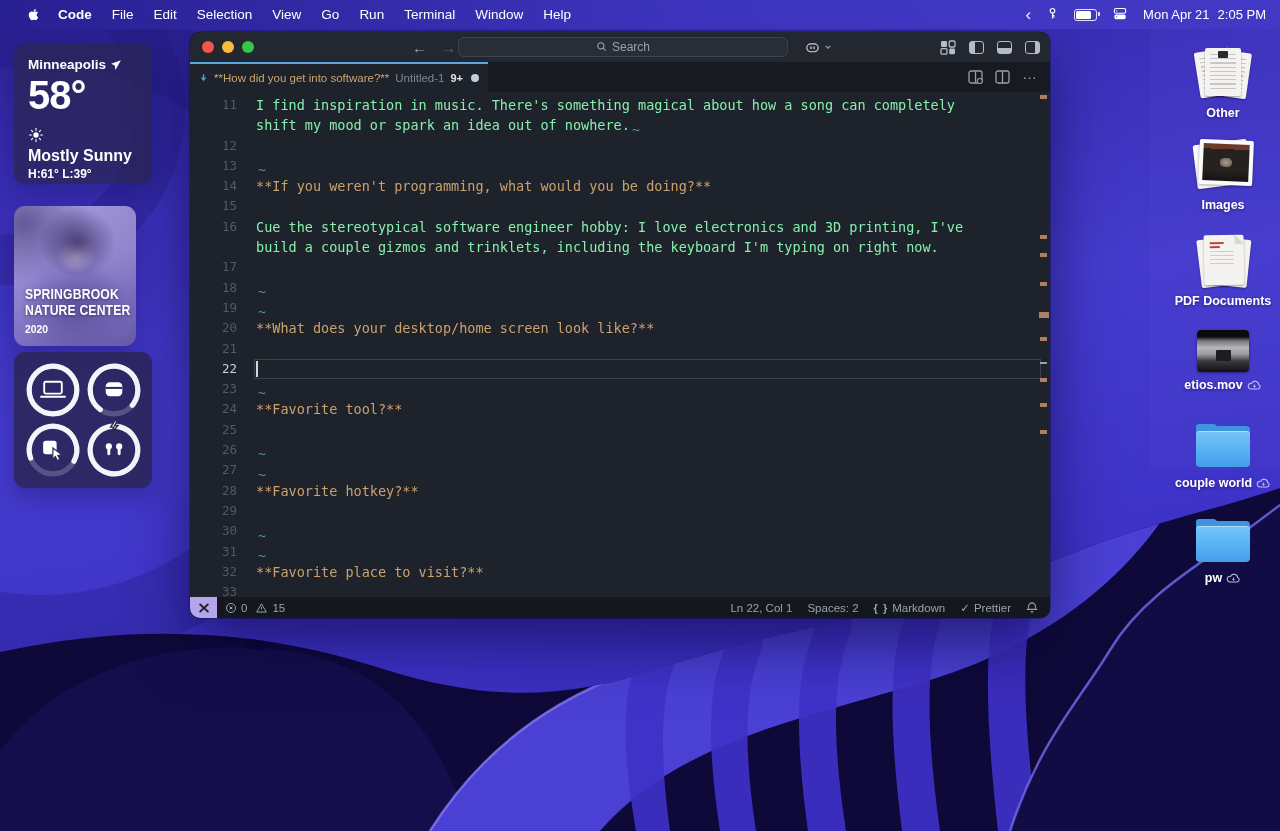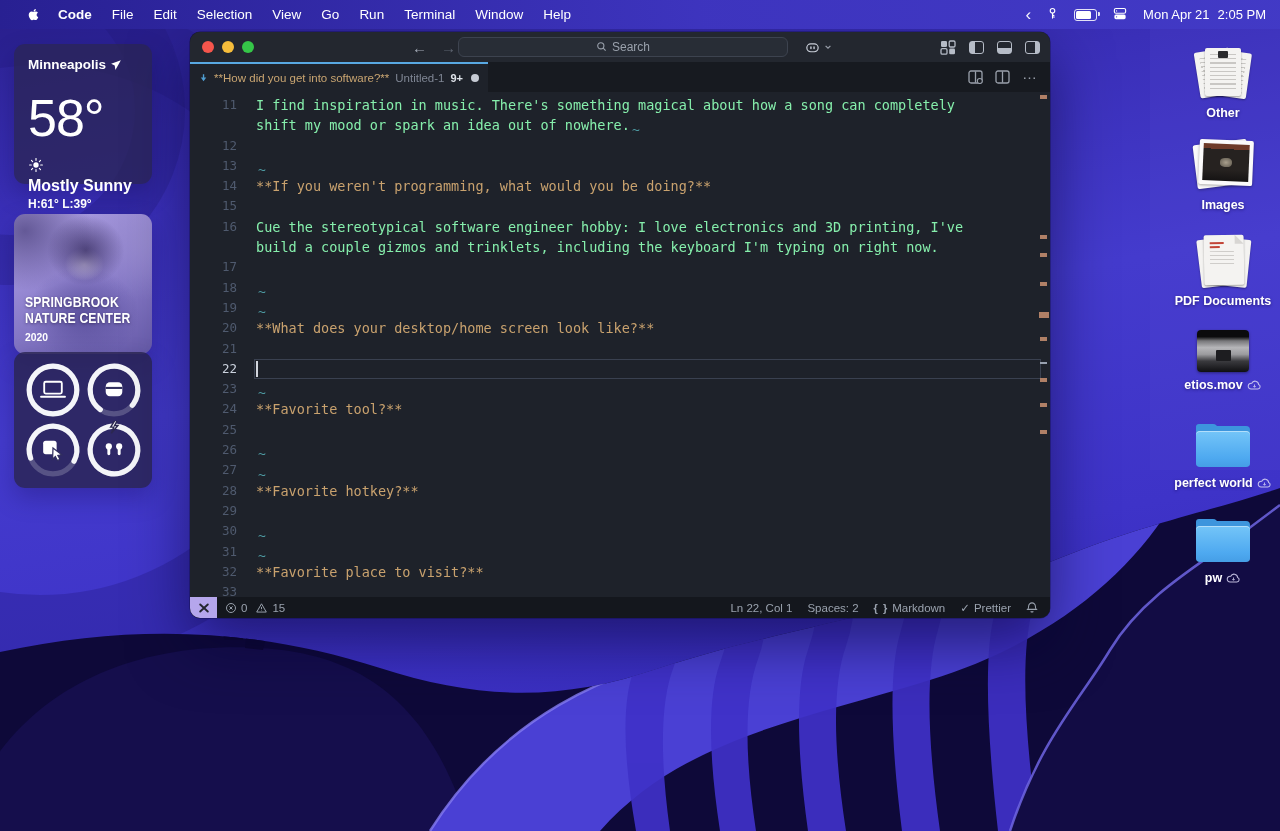--- a/index.html
+++ b/index.html
@@ -18,26 +18,26 @@
   .mb-chevron{font-size:17px;line-height:1;opacity:.95;}
   .batt{width:21px;height:10px;border:1px solid rgba(255,255,255,.85);border-radius:3px;position:relative;}
   .batt::before{content:'';position:absolute;left:1px;top:1px;bottom:1px;width:15px;background:#fff;border-radius:1.5px;}
   .batt::after{content:'';position:absolute;right:-3.5px;top:2.5px;width:2px;height:4px;background:rgba(255,255,255,.85);border-radius:0 1px 1px 0;}
   .mb-clock{display:flex;gap:8px;}
 
   
   .widget{position:absolute;border-radius:11px;z-index:10;box-shadow:0 10px 25px rgba(10,5,60,.25);}
   .w-weather{left:14px;top:44px;width:138px;height:140px;background:rgba(42,37,86,.78);color:#fff;padding:13px 14px;box-sizing:border-box;}
   .w-city{font-size:13.5px;font-weight:bold;display:flex;align-items:center;gap:4px;}
-  .w-temp{font-size:52px;font-weight:400;letter-spacing:-1px;margin-top:16px;}
+  .w-temp{font-size:40px;font-weight:700;letter-spacing:-1px;margin-top:1px;}
   .w-cond-ico{margin-top:9px;height:16px;}
   .w-cond{font-size:16px;font-weight:bold;margin-top:4px;}
   .w-hl{font-size:12px;font-weight:bold;margin-top:2px;}
 
-  .w-photo{left:14px;top:214px;width:138px;height:140px;overflow:hidden;color:#fff;
+  .w-photo{left:14px;top:206px;width:122px;height:140px;overflow:hidden;color:#fff;
     background:
       radial-gradient(55px 50px at 52% 26%,rgba(52,42,92,.75),rgba(52,42,92,0) 70%),
       radial-gradient(26px 22px at 51% 36%,rgba(222,212,245,.9),rgba(222,212,245,0) 75%),
       radial-gradient(70px 60px at 50% 72%,rgba(84,74,150,.8),rgba(84,74,150,0) 80%),
       radial-gradient(90px 80px at 8% 12%,rgba(70,60,120,.7),rgba(70,60,120,0) 75%),
       radial-gradient(90px 80px at 95% 18%,rgba(150,138,205,.8),rgba(150,138,205,0) 75%),
       linear-gradient(155deg,#b1a4e4 0%,#9a8cd6 35%,#8376c4 62%,#685cab 100%);}
   .w-photo-text{position:absolute;left:11px;bottom:10px;line-height:1.12;}
   .w-photo-title{font-size:14.5px;font-weight:bold;letter-spacing:.2px;transform:scaleX(.84);transform-origin:left;white-space:nowrap;text-shadow:0 1px 3px rgba(30,20,60,.5);}
   .w-photo-year{font-size:11.5px;font-weight:bold;margin-top:5px;transform:scaleX(.9);transform-origin:left;}
@@ -484,21 +484,21 @@
   </div>
 </div>
 
 <div class="dicon" style="top:424px">
   <div class="folder">
       <div class="f-tab"></div>
       <div class="f-back"></div>
       <div class="f-front"></div>
     </div>
   <div class="dlabel">
-    <span>perfect world</span>
+    <span>couple world</span>
     <svg width="15" height="12" viewBox="0 0 20 15" fill="none" stroke="#dcd9f6" stroke-width="1.4" opacity=".85">
         <path d="M5.5 12.8 a3.8 3.8 0 1 1 .8-7.5 a4.8 4.8 0 0 1 9.2 1.5 a3.1 3.1 0 0 1 -.9 6 H6 Z"></path>
         <path d="M10 6.8 v3.6 M8.4 8.9 l1.6 1.7 1.6-1.7" stroke-width="1.2"></path>
       </svg>
   </div>
 </div>
 
 <div class="dicon" style="top:519px">
   <div class="folder">
       <div class="f-tab"></div>

